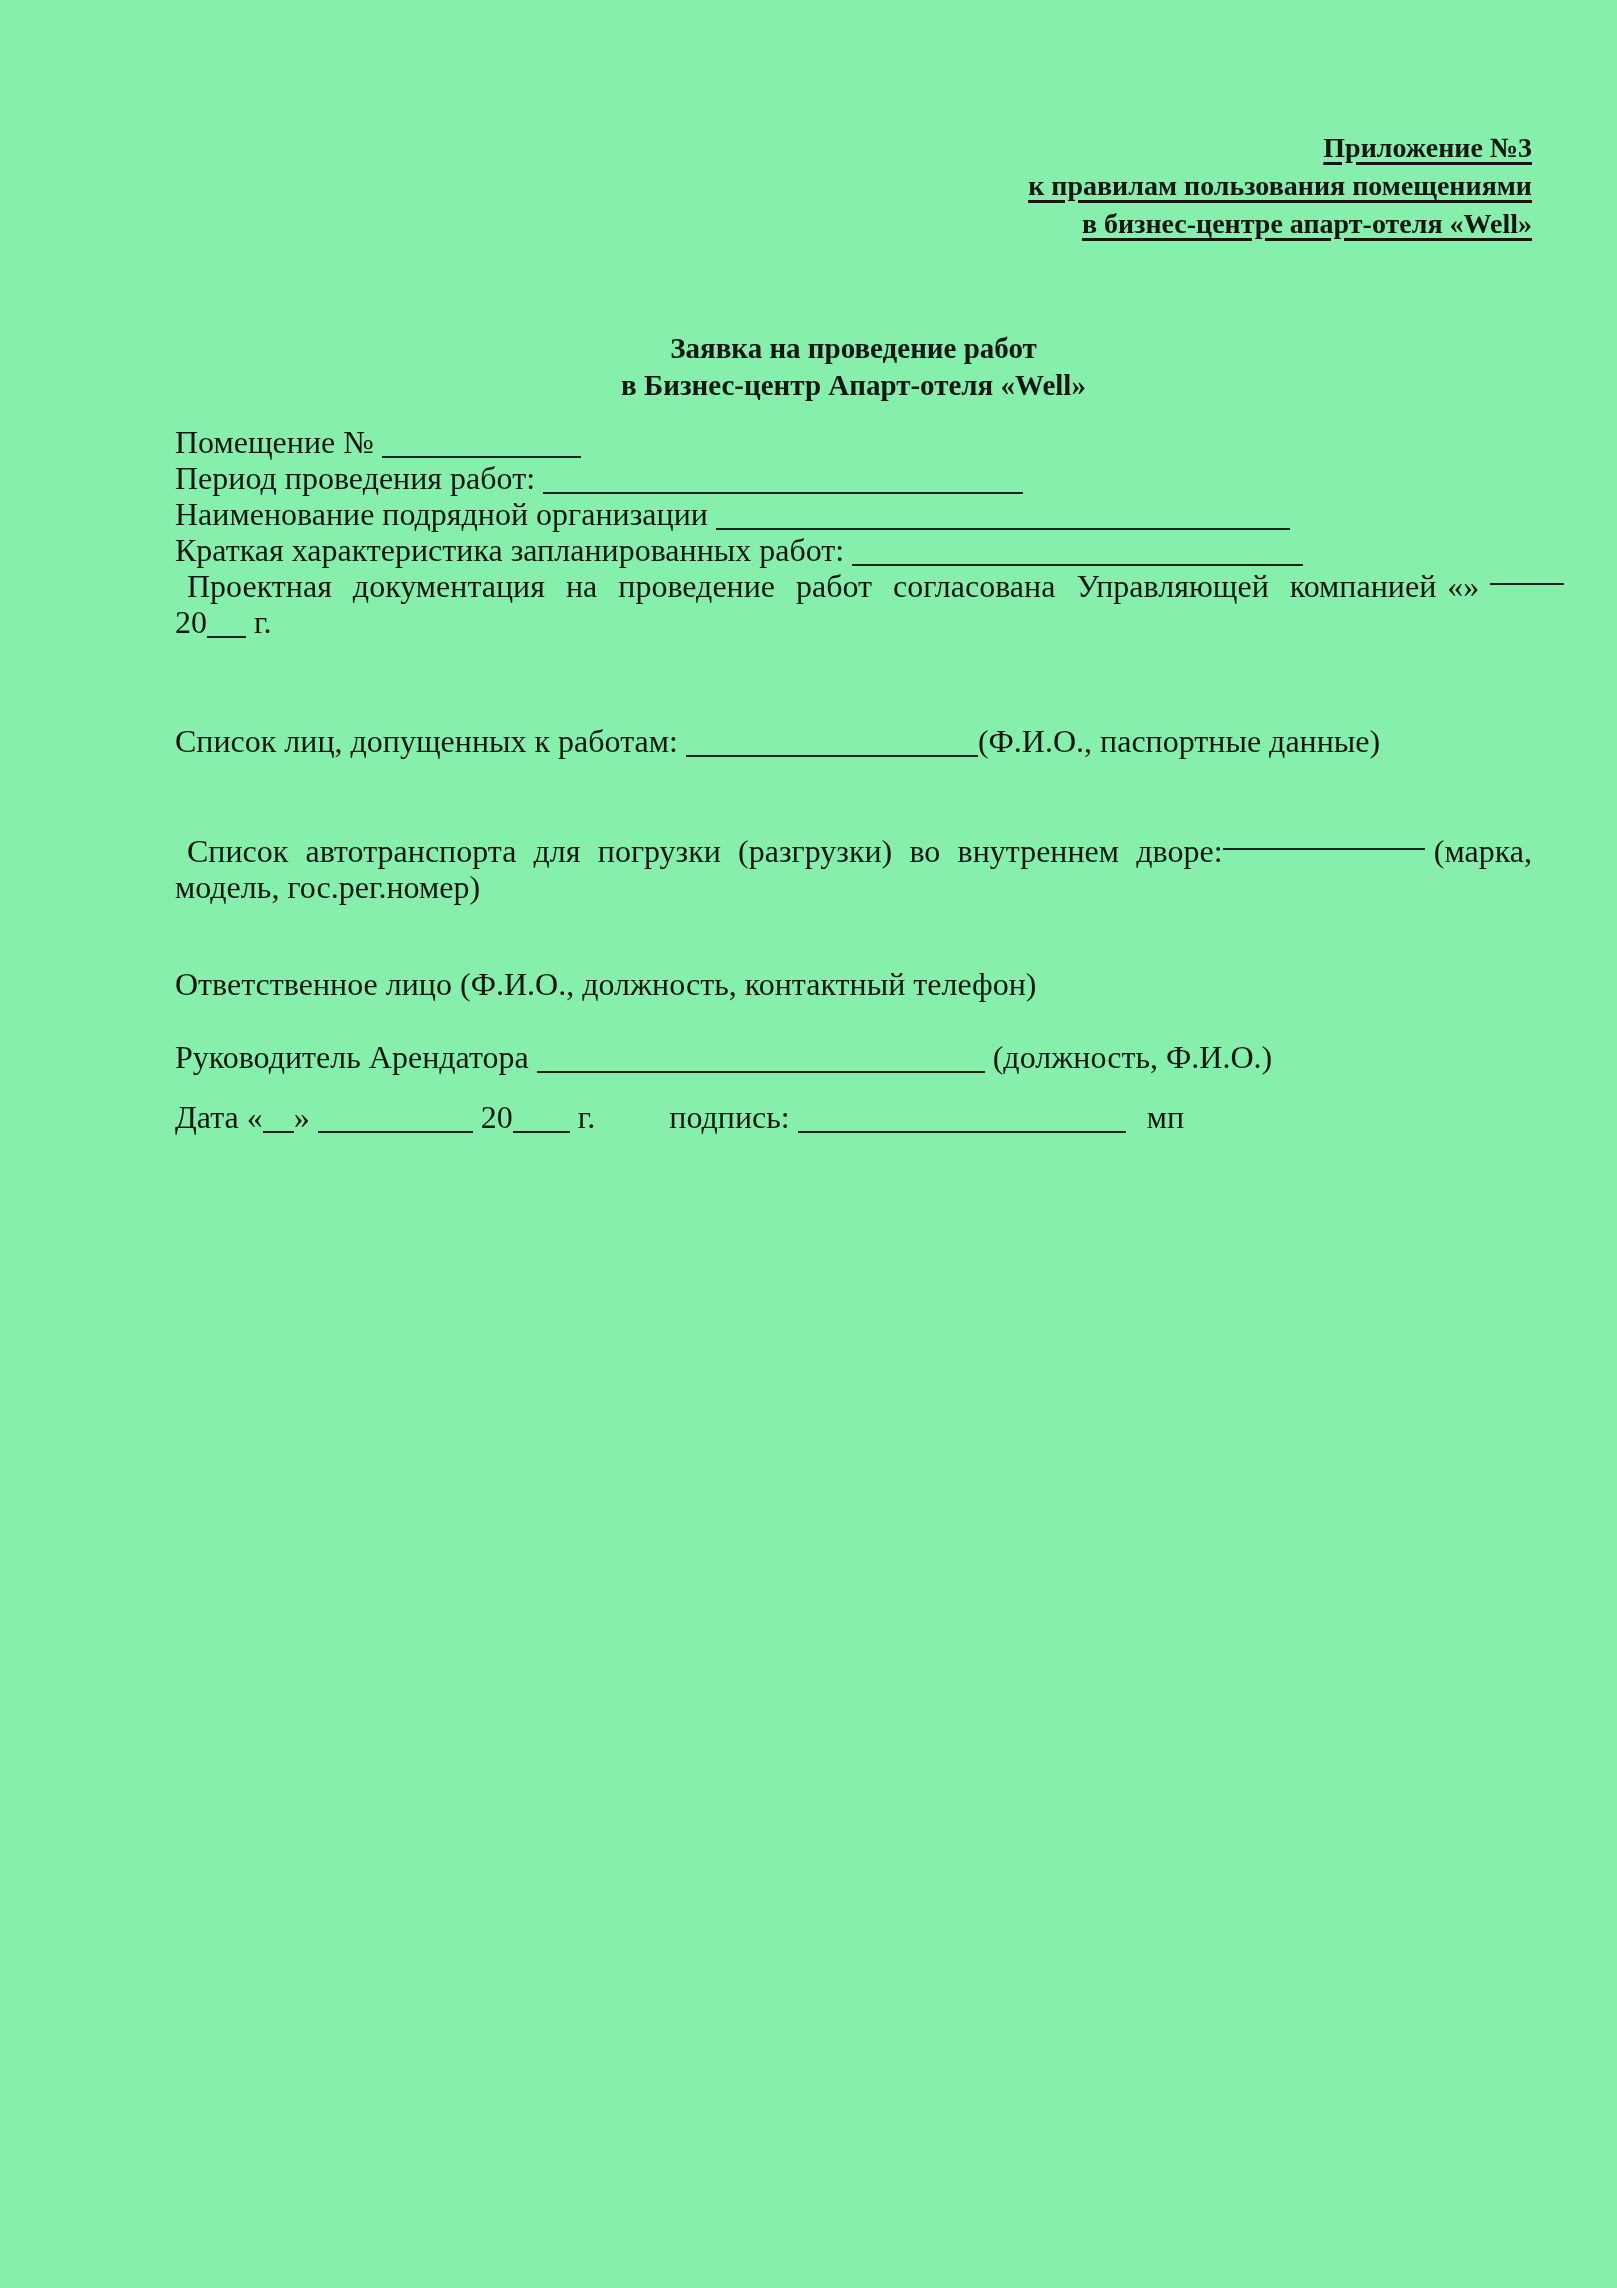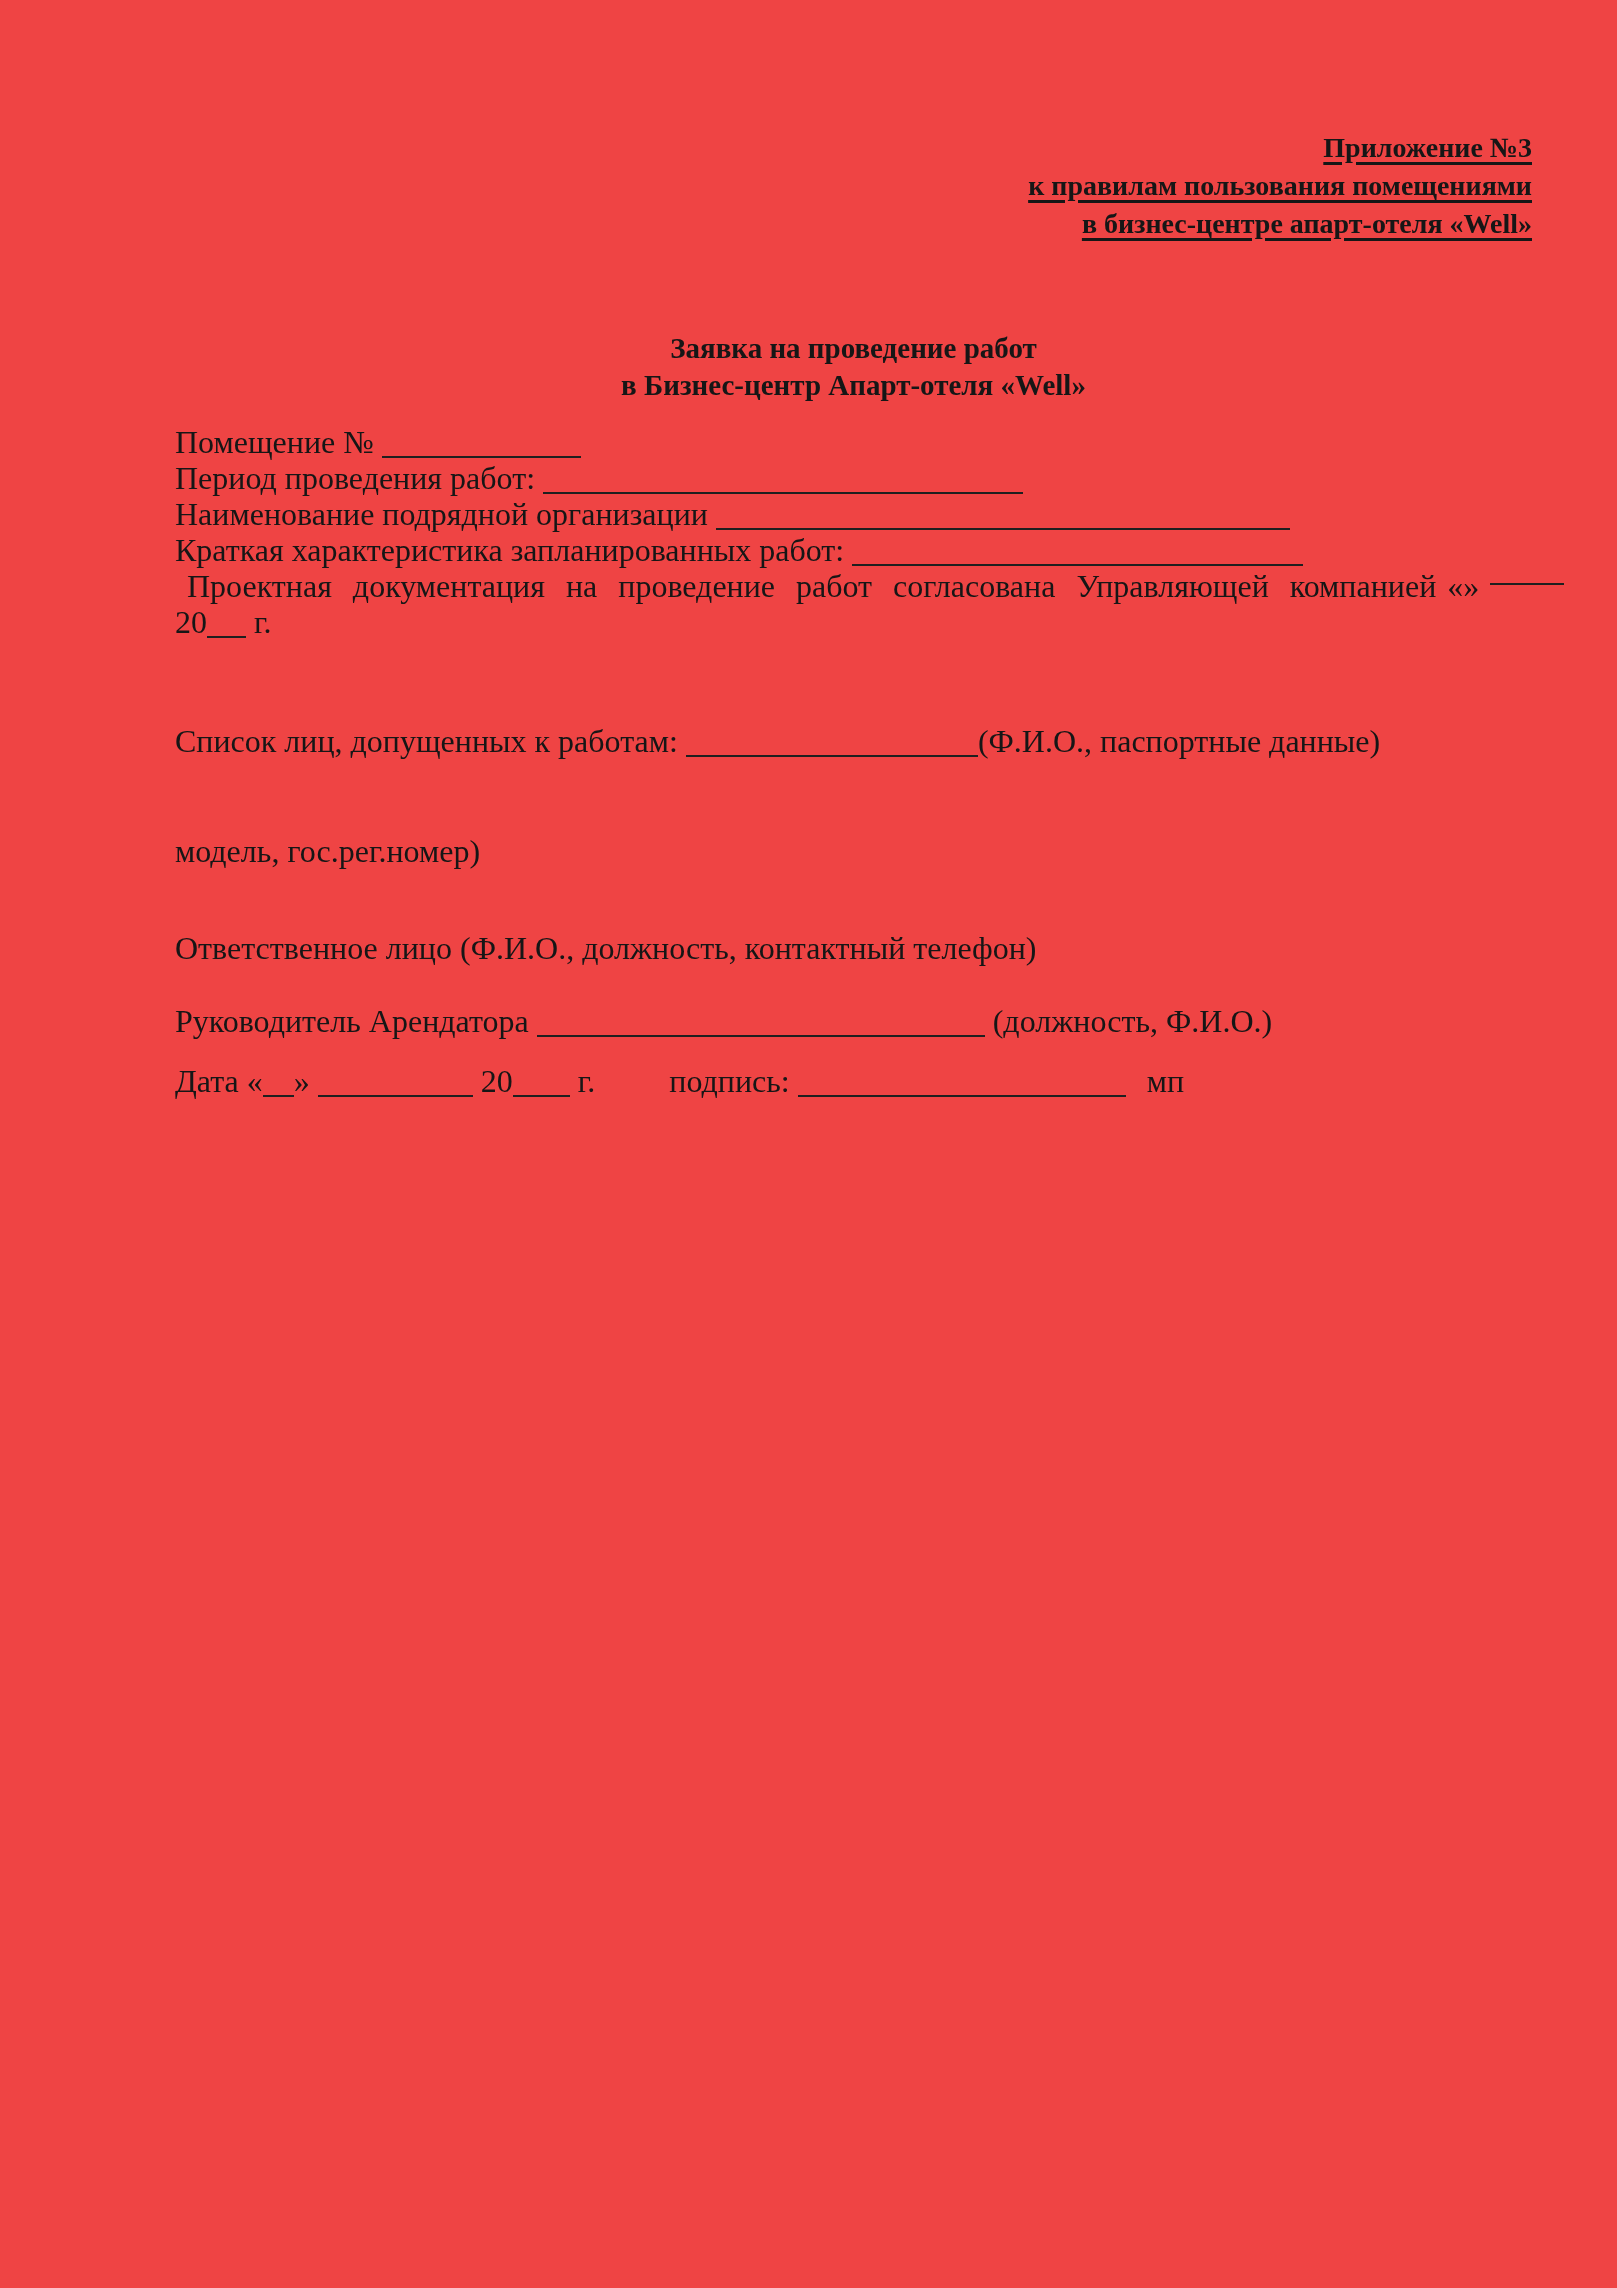--- a/index.html
+++ b/index.html
@@ -4,21 +4,21 @@
 <style>
   html, body {
     margin: 0;
     padding: 0;
     background: #ffffff;
   }
   .page {
     position: relative;
     width: 1618px;
     height: 2289px;
-    background: #ef4444;
+    background: #86efac;
     color: #161616;
     font-family: "Liberation Serif", "DejaVu Serif", serif;
     overflow: hidden;
   }
   .content {
     position: absolute;
     left: 175px;
     top: 0;
     width: 1357px;
   }
@@ -141,20 +141,25 @@
         <span>г.</span>
       </div>
     </div>
 
     <div class="line persons-line">
       <span>Список лиц, допущенных к работам:</span>
       <span class="blank w316"></span><span>(Ф.И.О., паспортные данные)</span>
     </div>
 
     <div class="vehicles-block">
+      <div class="line flexline">
+        <span class="ws-medium">Список автотранспорта для погрузки (разгрузки) во внутреннем дворе:</span>
+        <span class="blank grow"></span>
+        <span class="hint-gap">(марка,</span>
+      </div>
       <div class="line">
         <span>модель, гос.рег.номер)</span>
       </div>
     </div>
 
     <div class="line responsible-line">
       <span>Ответственное лицо (Ф.И.О., должность, контактный телефон)</span>
     </div>
 
     <div class="line tenant-line">

